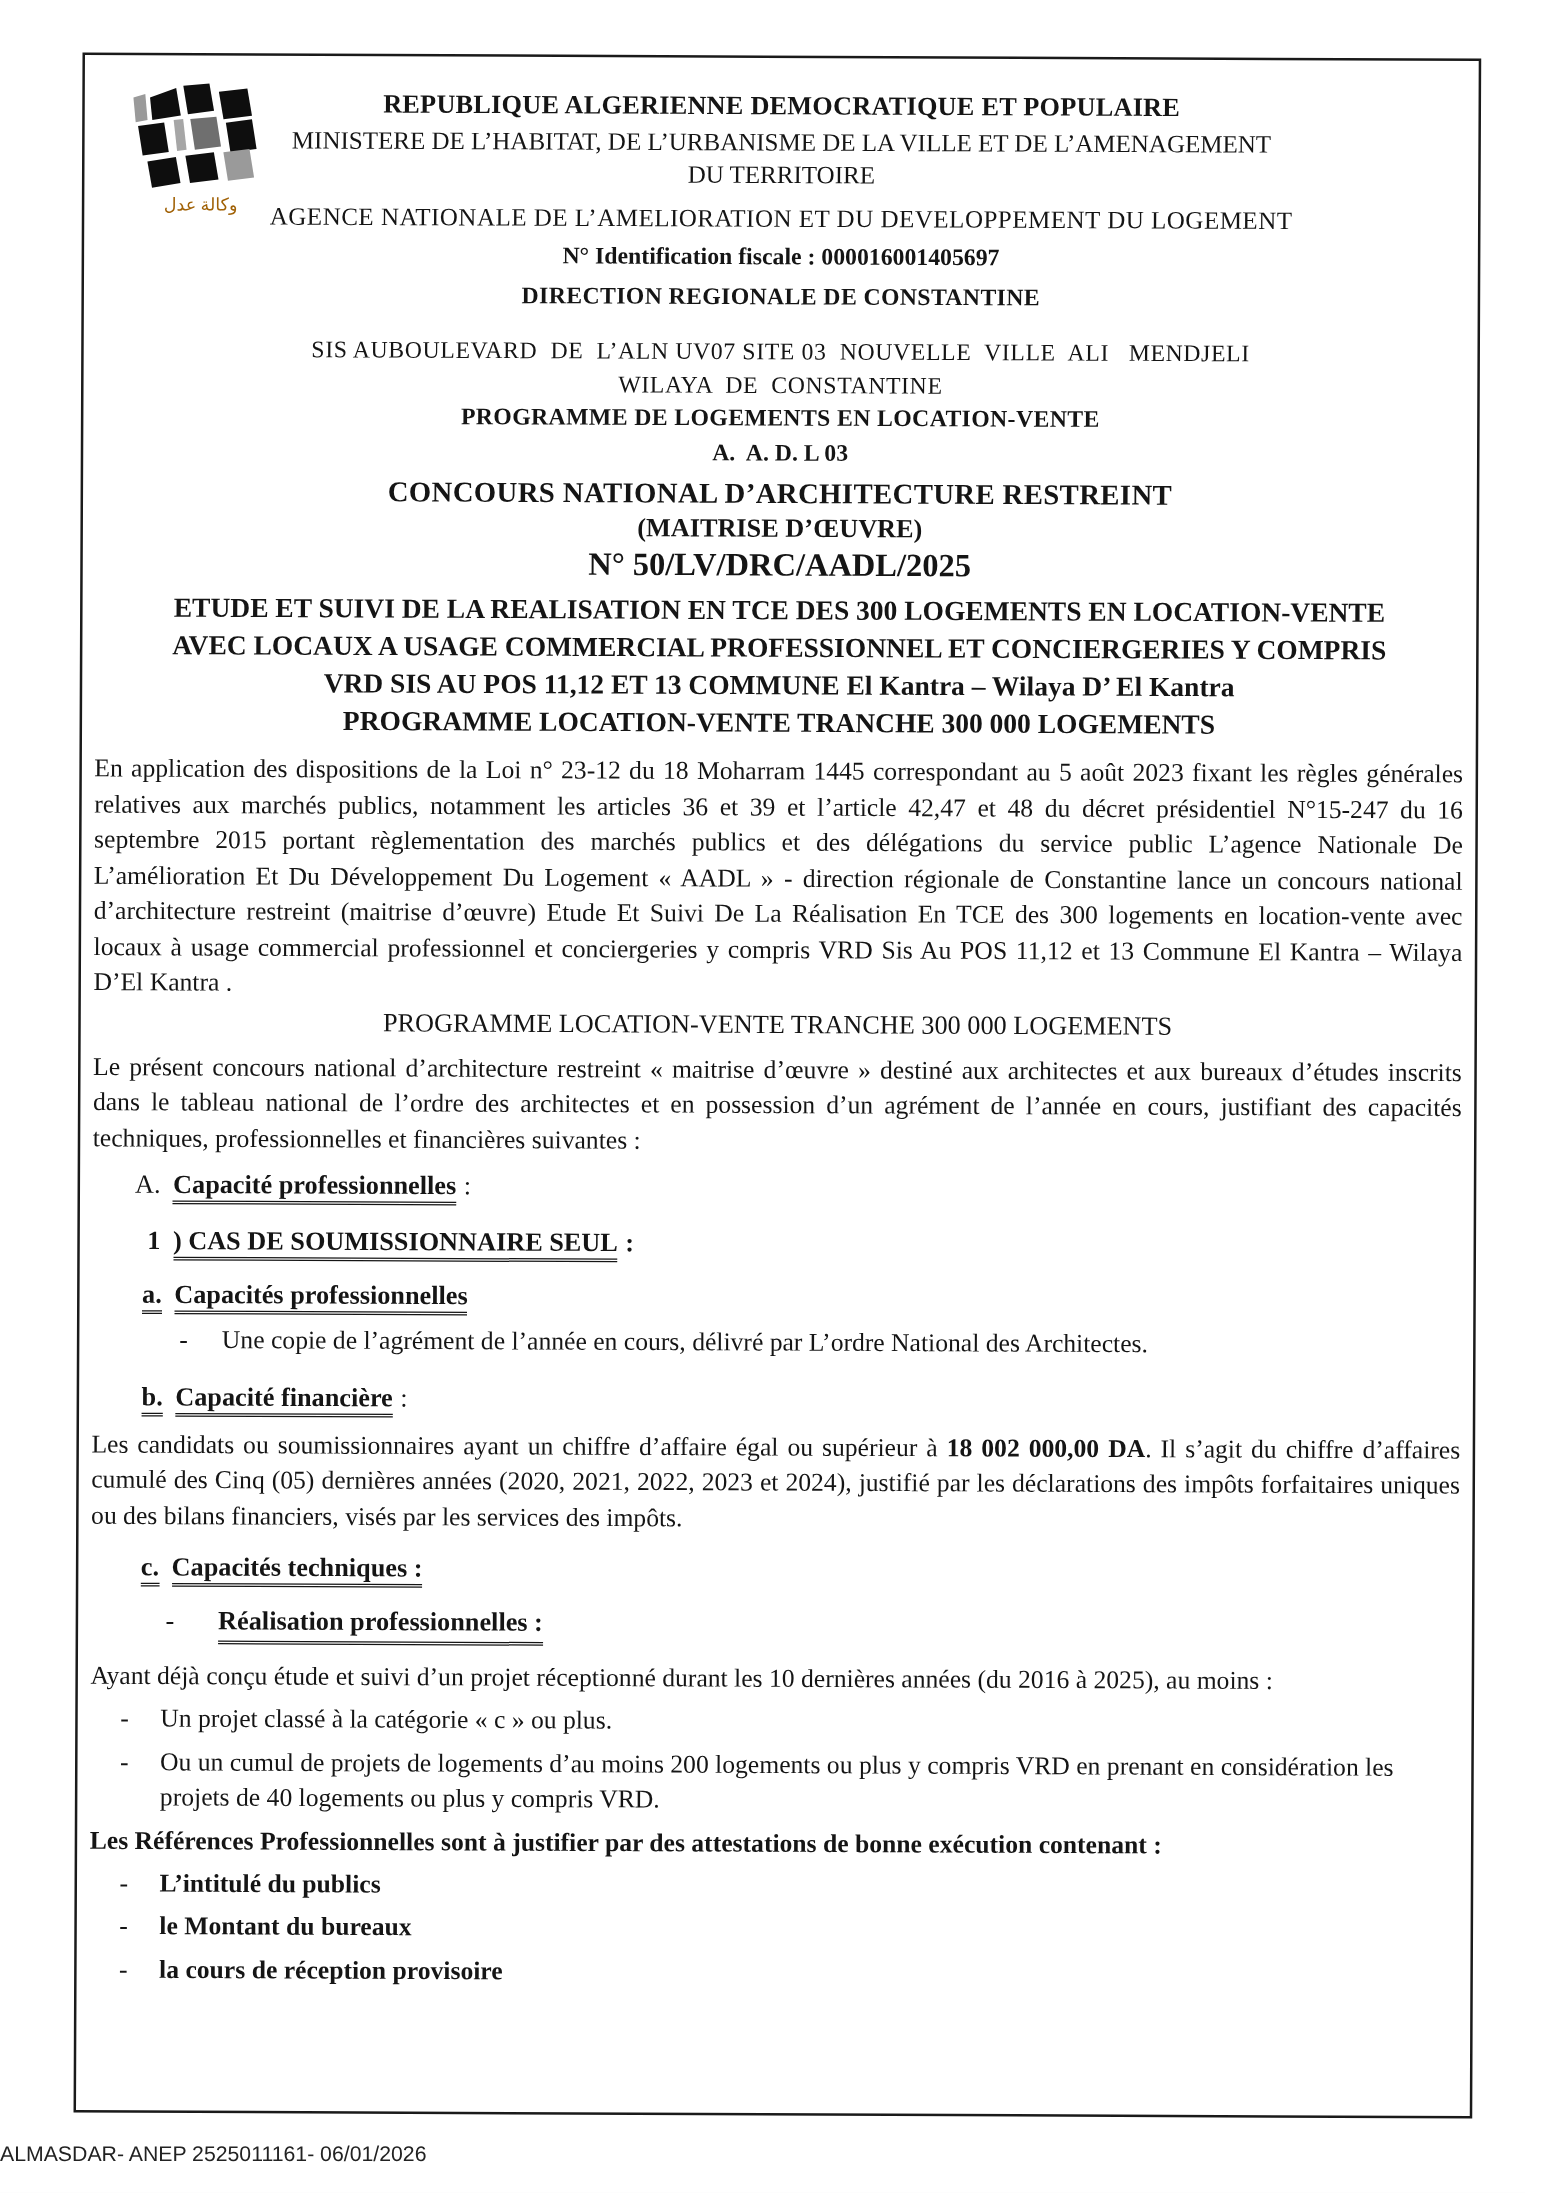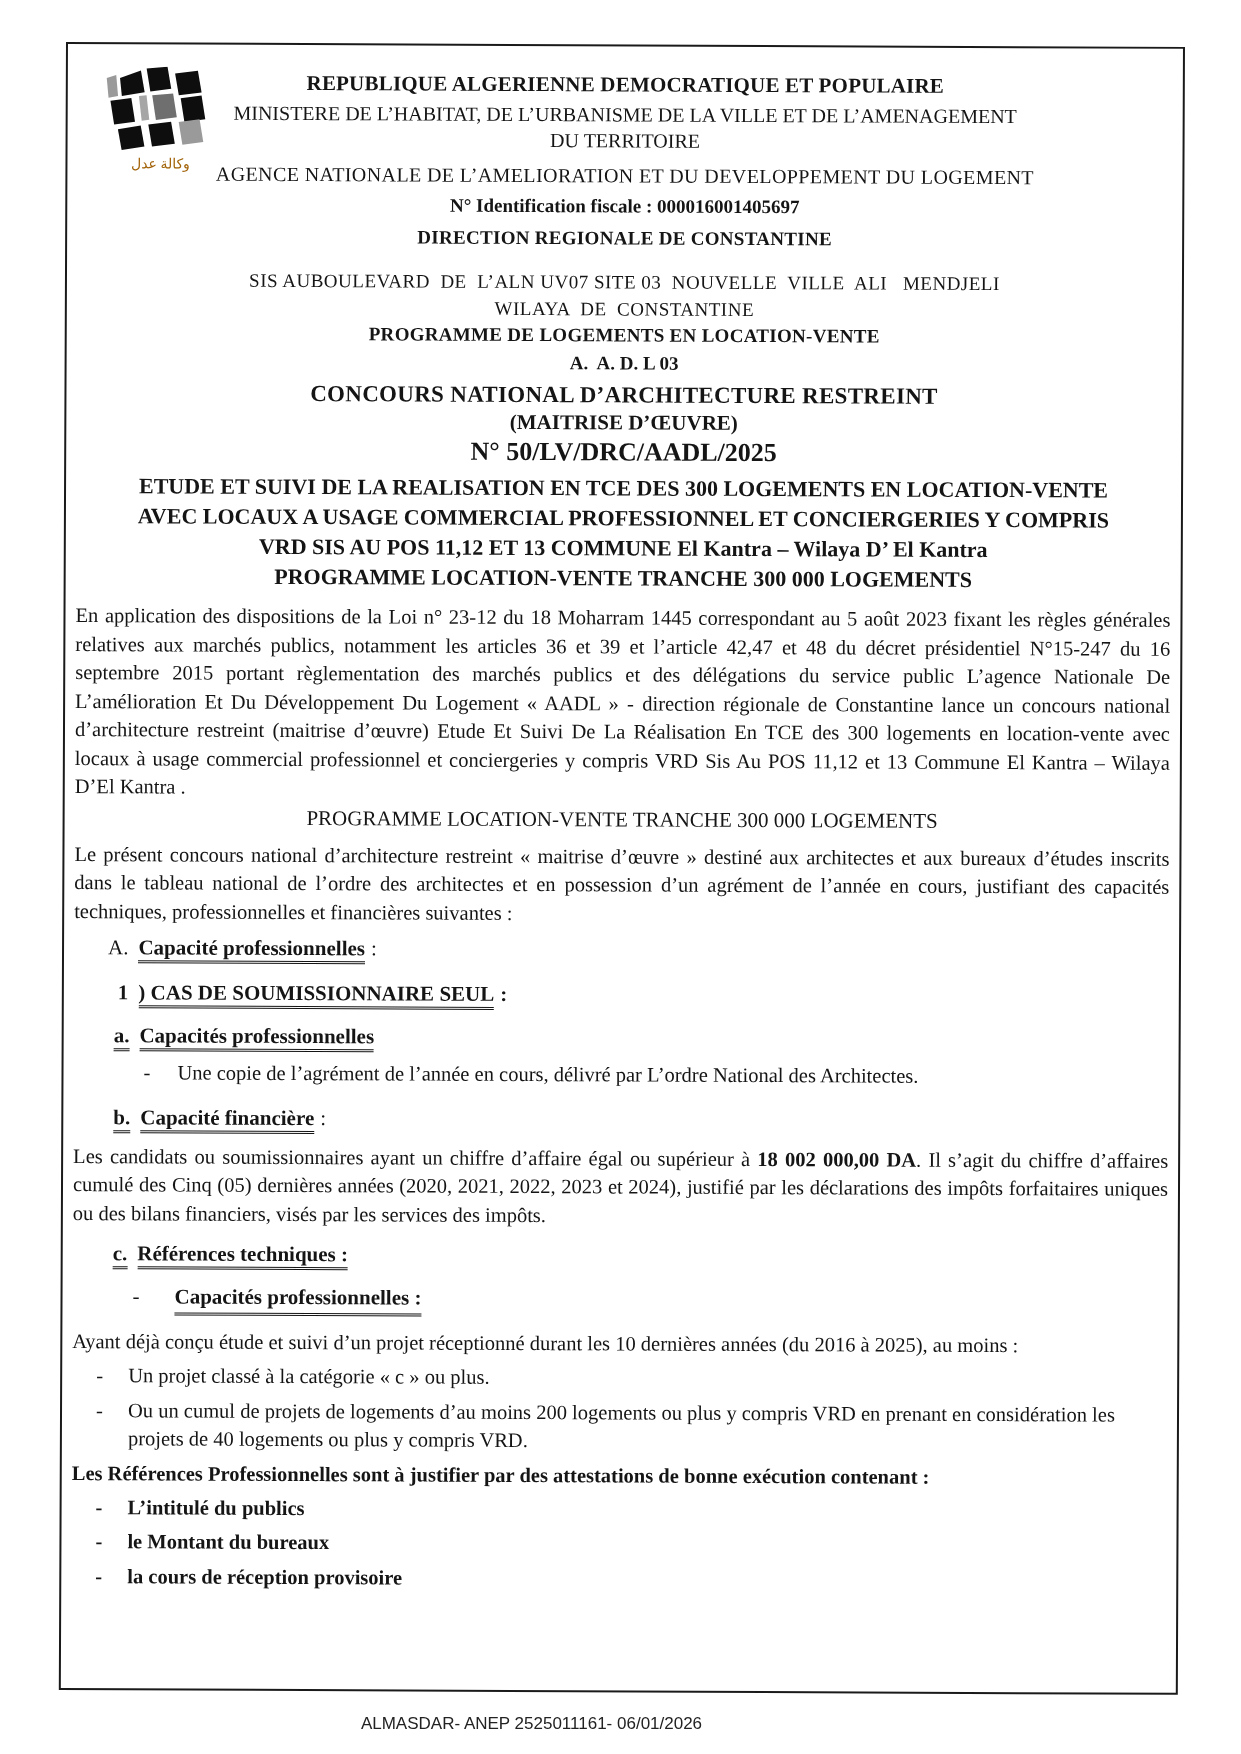--- a/index.html
+++ b/index.html
@@ -50,21 +50,21 @@
   .row-ref{margin-top:16px;padding-left:60px;font-size:21px;}
   .row-ref .dash{width:42px;}
   .row-b{margin-top:6px;padding-left:24px;}
   .row-b .dash{width:32px;}
   .row-bold{margin-top:6px;padding-left:24px;font-weight:bold;}
   .row-bold .dash{width:32px;}
   .statement{font-size:20.5px;font-weight:bold;margin-top:6px;line-height:28px;}
   .fin-para{margin-top:12px;}
   .ayant{margin-top:12px;}
   .footer{
-    position:absolute;top:1714px;left:0;width:1063px;text-align:center;
+    position:absolute;top:1714px;left:0;width:1063px;
     font-family:"Liberation Sans", sans-serif;font-size:17px;color:#222;
   }
   .suffix{margin-left:6px;}
   .prefix{margin-right:10px;}
 </style>
 </head>
 <body>
 
 <div class="page">
   <div class="frame">
@@ -133,26 +133,26 @@
 
     <div class="sec sec-b">
       <span class="u prefix">b.</span><span class="u">Capacité financière</span><span class="suffix">:</span>
     </div>
 
     <div class="para fin-para">
       <span>Les candidats ou soumissionnaires ayant un chiffre d’affaire égal ou supérieur à </span><span class="b">18 002 000,00 DA</span><span>. Il s’agit du chiffre d’affaires cumulé des Cinq (05) dernières années (2020, 2021, 2022, 2023 et 2024), justifié par les déclarations des impôts forfaitaires uniques ou des bilans financiers, visés par les services des impôts.</span>
     </div>
 
     <div class="sec sec-c">
-      <span class="u prefix">c.</span><span class="u">Références techniques :</span>
+      <span class="u prefix">c.</span><span class="u">Capacités techniques :</span>
     </div>
 
     <div class="row row-ref">
       <span class="dash">-</span>
-      <span class="u">Capacités professionnelles :</span>
+      <span class="u">Réalisation professionnelles :</span>
     </div>
 
     <div class="para ayant">Ayant déjà conçu étude et suivi d’un projet réceptionné durant les 10 dernières années (du 2016 à 2025), au moins :</div>
 
     <div class="row row-b">
       <span class="dash">-</span>
       <span>Un projet classé à la catégorie « c » ou plus.</span>
     </div>
     <div class="row row-b">
       <span class="dash">-</span>

